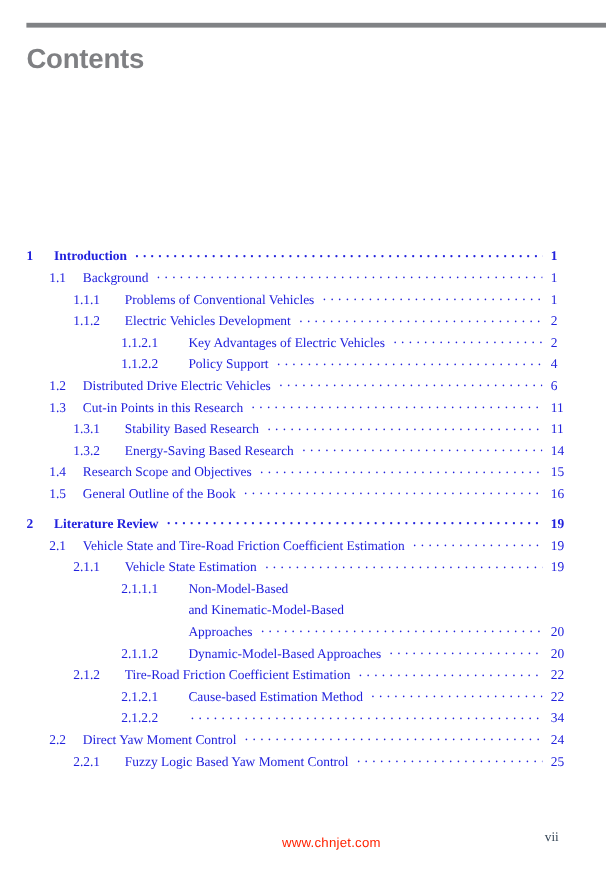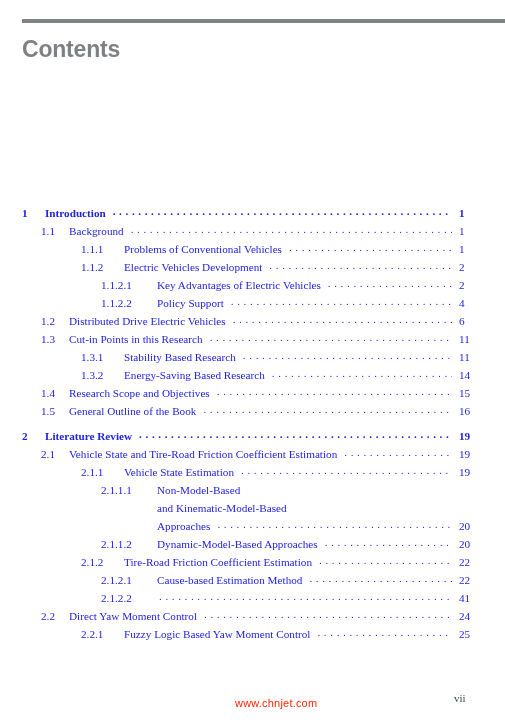--- a/index.html
+++ b/index.html
@@ -63,21 +63,21 @@
   .toc-row.gap-before { margin-top: 7px; }
 
   .num {
     flex: 0 0 auto;
     text-align: left;
   }
 
   
   .lvl0 .num { margin-left: 22px; width: 23px; }
   .lvl1 .num { margin-left: 41px; width: 28px; }
-  .lvl2 .num { margin-left: 81px; width: 43px; }
+  .lvl2 .num { margin-left: 61px; width: 43px; }
   .lvl3 .num { margin-left: 101px; width: 56px; }
 
   .label {
     flex: 0 0 auto;
     padding-right: 5px;
   }
 
   .leader {
     flex: 1 1 auto;
     overflow: hidden;
@@ -260,21 +260,21 @@
       </div>
       <div class="toc-row lvl3">
         <span class="num">2.1.2.1</span>
         <span class="label">Cause-based Estimation Method</span>
         <span class="leader"></span>
         <span class="pageno">22</span>
       </div>
       <div class="toc-row lvl3">
         <span class="num">2.1.2.2</span>
         <span class="leader"></span>
-        <span class="pageno">41</span>
+        <span class="pageno">34</span>
       </div>
       <div class="toc-row lvl1">
         <span class="num">2.2</span>
         <span class="label">Direct Yaw Moment Control</span>
         <span class="leader"></span>
         <span class="pageno">24</span>
       </div>
       <div class="toc-row lvl2">
         <span class="num">2.2.1</span>
         <span class="label">Fuzzy Logic Based Yaw Moment Control</span>

